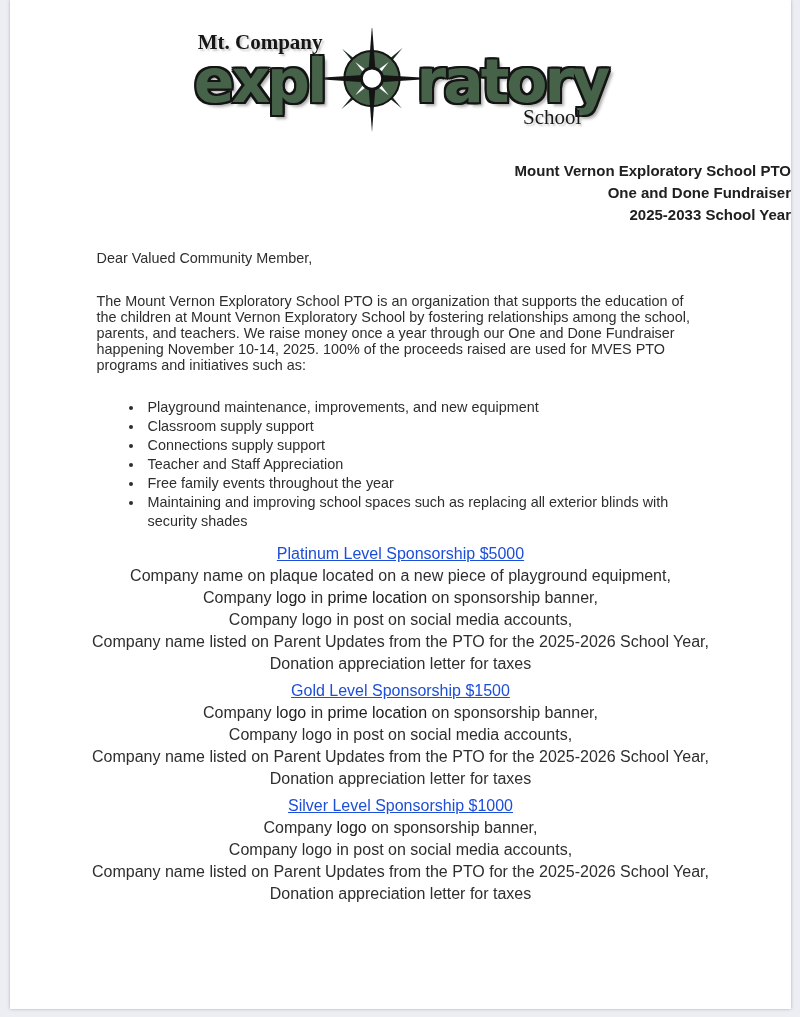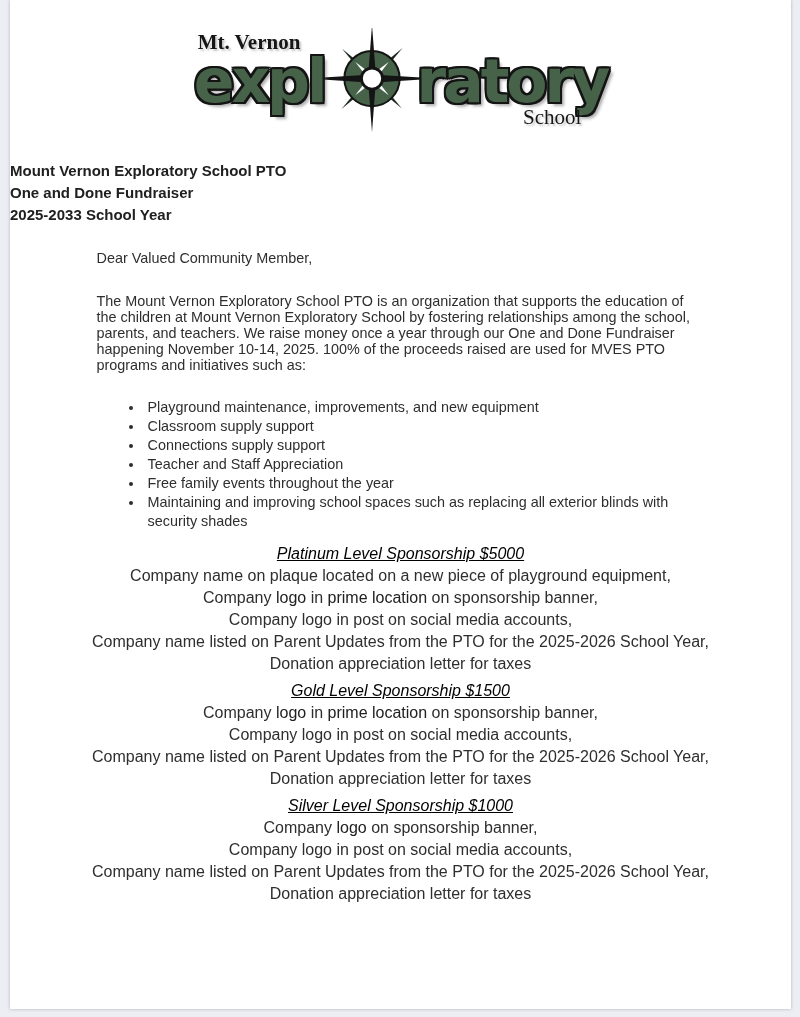--- a/index.html
+++ b/index.html
@@ -68,21 +68,21 @@
     font-weight: normal;
     font-size: 21px;
     color: #161616;
     z-index: 3;
     text-shadow: 2px 2px 2px rgba(120,120,120,0.4);
   }
 
   
   .title-block {
     margin-top: 28px;
-    text-align: left;
+    text-align: right;
     font-weight: bold;
     font-size: 15px;
     line-height: 22px;
     color: #202020;
   }
   .content {
     width: 608px;
     margin: 4px auto;
     font-size: 14.4px;
   }
@@ -98,33 +98,32 @@
 
   
   .sponsorships {
     margin-top: 12px;
     text-align: center;
   }
   .sponsor { margin-bottom: 5px; }
   .sponsor-title {
     text-decoration: underline;
     line-height: 22px;
-    color: #000000;
-    font-style: italic;
+    color: #1d4ed8;
   }
   .sponsor-line { line-height: 22px; }
   .sponsor-line .b { font-weight: normal; color: #202020; }
 </style>
 </head>
 <body>
 
 <div class="paper">
 
   <div class="logo">
-    <span class="logo-mt">Mt. Vernon</span>
+    <span class="logo-mt">Mt. Company</span>
     <span class="logo-word left">expl</span>
     <svg class="compass" width="122" height="106" viewBox="0 0 150 130">
       <g transform="rotate(45 75 62)">
         <polygon points="75,9 80,62 75,115 70,62" fill="#1b2a1e"></polygon>
         <polygon points="23,62 75,57 127,62 75,67" fill="#1b2a1e"></polygon>
       </g>
       <circle cx="75" cy="62" r="34" fill="#46634a" stroke="#141414" stroke-width="2.5"></circle>
       <g transform="rotate(45 75 62)">
         <polygon points="75,33 79,62 75,91 71,62" fill="#ffffff"></polygon>
         <polygon points="46,62 75,58 104,62 75,66" fill="#ffffff"></polygon>

